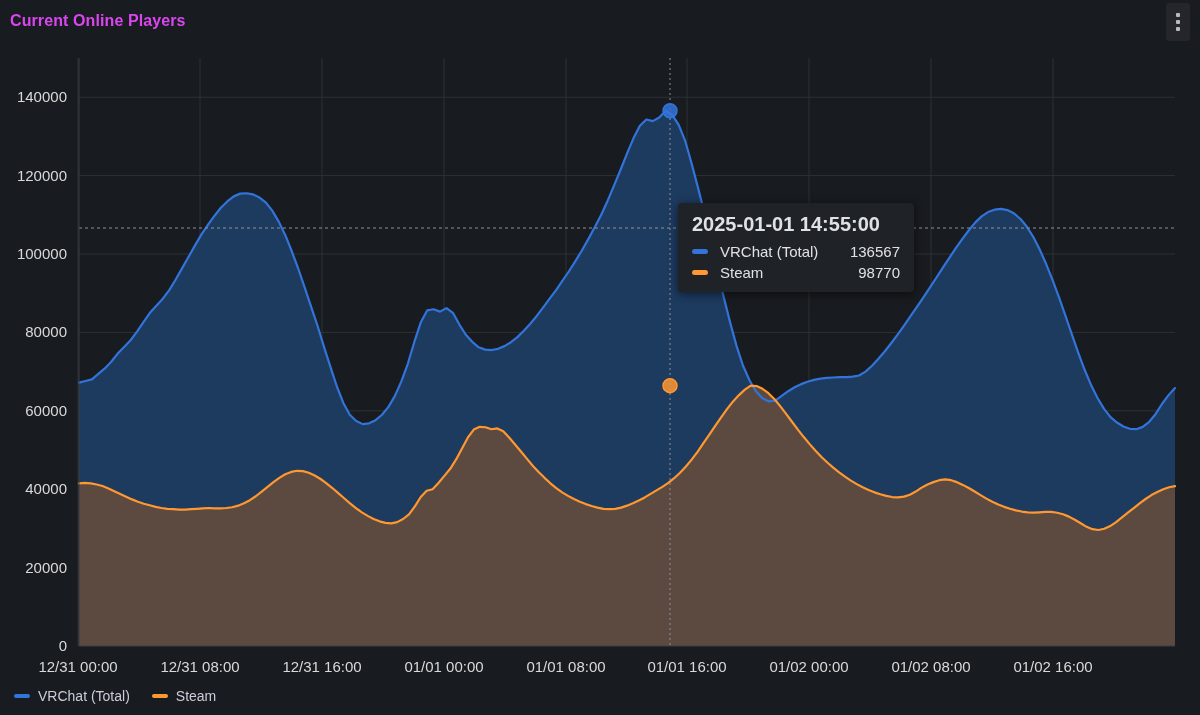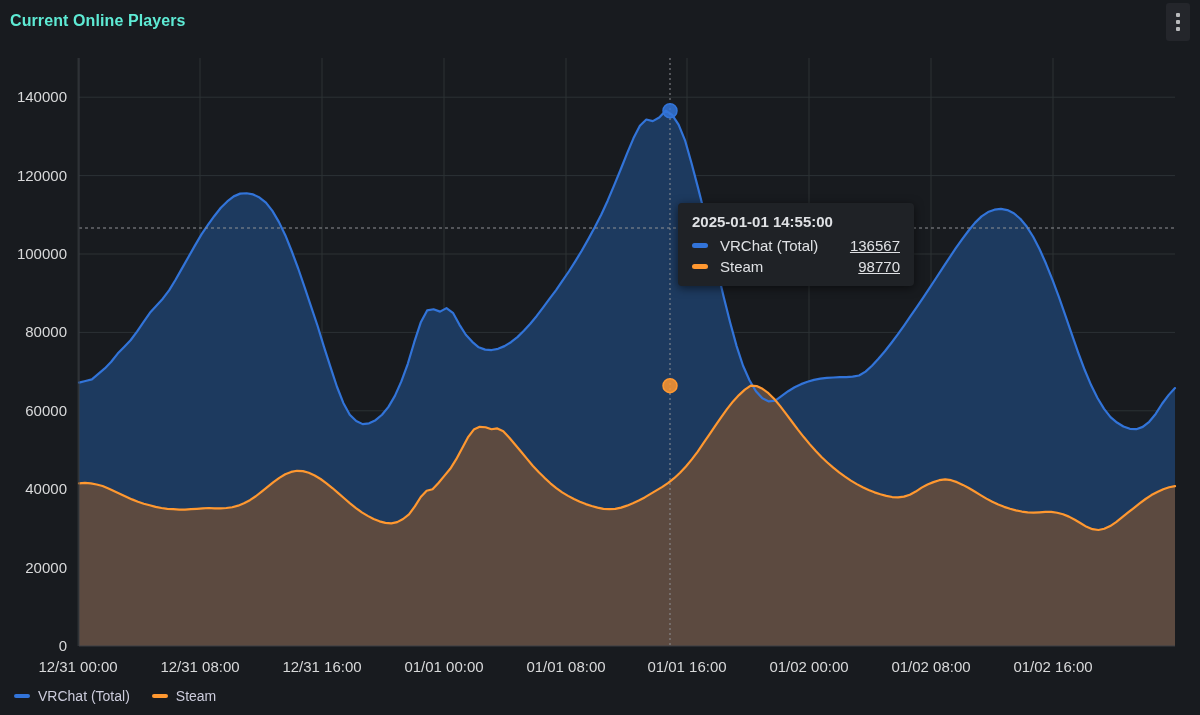--- a/index.html
+++ b/index.html
@@ -18,21 +18,21 @@
     box-sizing: border-box;
   }
   
   .panel-header {
     position: absolute; top: 0; left: 0;
     width: 1200px; height: 46px;
   }
   .panel-title {
     position: absolute; left: 10px; top: 12px;
     font-size: 16px; font-weight: bold;
-    color: #5eead4;
+    color: #d946ef;
     letter-spacing: .1px;
   }
   .menu-btn {
     position: absolute; right: 10px; top: 3px;
     width: 24px; height: 38px;
     background: #24262b;
     border-radius: 3px;
     display: flex; flex-direction: column;
     align-items: center; justify-content: center;
     gap: 3px;
@@ -61,38 +61,38 @@
     position: absolute;
     left: 678px; top: 203px;
     background: #1f2226;
     border-radius: 4px;
     padding: 10px 14px 11px 14px;
     box-shadow: 0 2px 10px rgba(0,0,0,.55);
     min-width: 208px;
   }
   .tt-time {
     color: #dfe1e4;
-    font-size: 15px;
+    font-size: 20px;
     font-weight: bold;
     margin-bottom: 7px;
     white-space: nowrap;
   }
   .tt-row {
     display: flex; align-items: center;
     font-size: 15px;
     color: #dfe1e4;
     margin-top: 4px;
     white-space: nowrap;
   }
   .tt-swatch {
     width: 16px; height: 5px; border-radius: 3px;
     margin-right: 12px; flex: 0 0 auto;
   }
   .tt-name { flex: 1 1 auto; }
-  .tt-val { margin-left: 26px; text-align: left; text-decoration: underline; }
+  .tt-val { margin-left: 26px; text-align: left; }
   
   .legend {
     position: absolute;
     left: 0; bottom: 8px;
     width: 1200px; height: 22px;
     display: flex; align-items: center;
     padding-left: 14px;
     box-sizing: border-box;
   }
   .legend-item {

